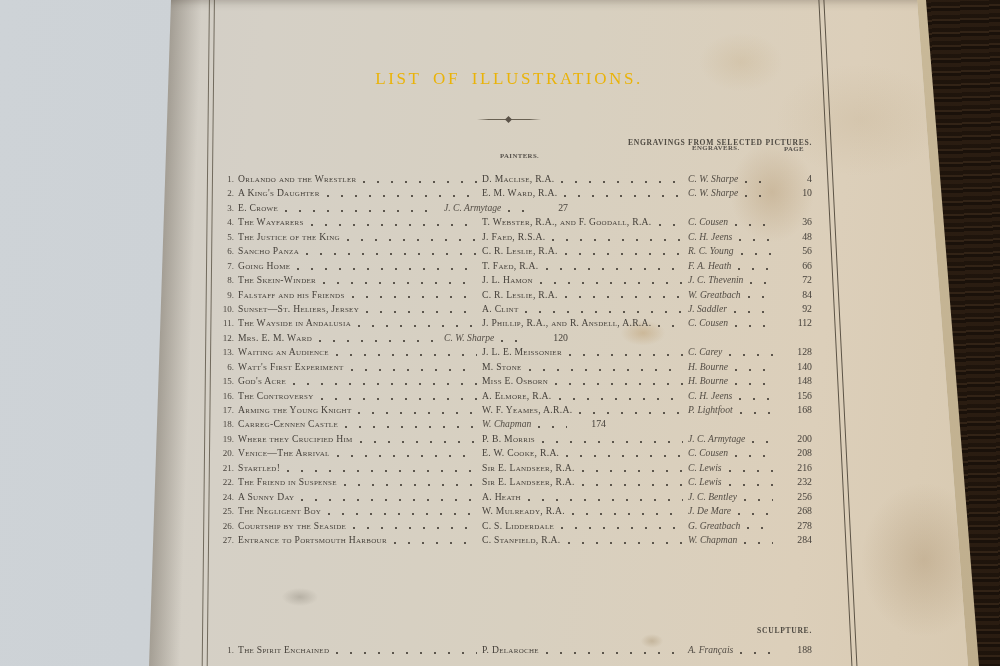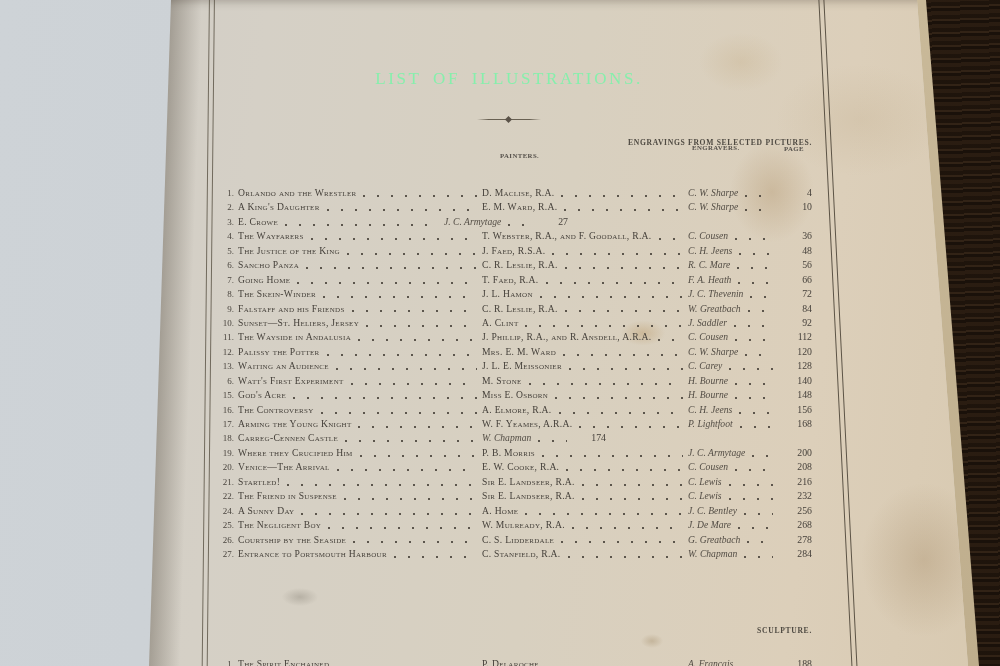--- a/index.html
+++ b/index.html
@@ -57,41 +57,41 @@
     transform-origin:top center;
   }
   .rule-left{left:209px;transform:rotate(0.62deg);}
   .rule-right{left:818px;border-color:rgba(74,66,54,0.88);transform:rotate(-2.84deg);}
 
   
   .ink{color:#46413a;}
   .page-title{
     position:absolute;left:206px;top:69px;width:606px;
     text-align:center;font-size:17px;letter-spacing:2.6px;word-spacing:5px;
-    color:#86efac;
+    color:#eab308;
   }
   .ornament{position:absolute;top:117px;left:477px;width:64px;height:6px;}
   .ornament .o-line{position:absolute;top:2px;left:0;right:0;height:1px;
     background:linear-gradient(90deg,transparent,rgba(92,84,70,0.9) 18%,rgba(92,84,70,0.9) 82%,transparent);}
   .ornament .o-diamond{position:absolute;left:29px;top:0;width:5px;height:5px;
     background:#5a5248;transform:rotate(45deg);}
   .mini-heading{
     position:absolute;left:206px;width:606px;text-align:right;
     font-size:7.6px;font-weight:bold;letter-spacing:0.7px;color:#4f4a42;
   }
   .col-head{
     position:absolute;font-size:6.8px;font-weight:bold;letter-spacing:0.4px;color:#55504a;
   }
   .rows{position:absolute;left:206px;width:606px;}
   .row{display:flex;align-items:baseline;height:14.45px;line-height:14.45px;white-space:nowrap;}
   .num{flex:0 0 28px;text-align:right;padding-right:4px;font-size:9px;color:#4a453f;}
   .cell{display:flex;align-items:baseline;min-width:0;}
   .title-cell{flex:0 0 244px;justify-content:space-between;}
   .painter-cell{flex:0 0 206px;}
-  .engraver-cell{flex:0 0 90px;margin-top:14px;}
+  .engraver-cell{flex:0 0 90px;}
   .sc{font-variant:small-caps;font-size:9.6px;letter-spacing:0.3px;color:#45403a;}
   .eng{font-style:italic;font-size:9.6px;color:#534d45;}
   .pageno{flex:0 0 34px;text-align:right;font-size:9.8px;color:#46413b;}
   .leader{
     flex:1 1 auto;align-self:flex-end;height:2px;min-width:0;
     margin:0 5px 3.5px 7px;
     background-image:radial-gradient(circle at 1px 1px, rgba(70,64,56,0.85) 0.9px, transparent 1.2px);
     background-size:14px 2px;background-repeat:repeat-x;
   }
 </style>
@@ -199,21 +199,21 @@
     <span class="num">6.</span>
     <span class="cell title-cell">
       <span class="sc">Sancho Panza</span>
       <span class="leader"></span>
     </span>
     <span class="cell painter-cell">
       <span class="sc">C. R. Leslie, R.A.</span>
       <span class="leader"></span>
     </span>
     <span class="cell engraver-cell">
-      <span class="eng">R. C. Mare</span>
+      <span class="eng">R. C. Young</span>
       <span class="leader"></span>
     </span>
     <span class="pageno">56</span>
   </div>
     <div class="row">
     <span class="num">7.</span>
     <span class="cell title-cell">
       <span class="sc">Going Home</span>
       <span class="leader"></span>
     </span>
@@ -286,24 +286,20 @@
       <span class="leader"></span>
     </span>
     <span class="cell engraver-cell">
       <span class="eng">C. Cousen</span>
       <span class="leader"></span>
     </span>
     <span class="pageno">112</span>
   </div>
     <div class="row">
     <span class="num">12.</span>
-    <span class="cell title-cell">
-      <span class="sc">Palissy the Potter</span>
-      <span class="leader"></span>
-    </span>
     <span class="cell painter-cell">
       <span class="sc">Mrs. E. M. Ward</span>
       <span class="leader"></span>
     </span>
     <span class="cell engraver-cell">
       <span class="eng">C. W. Sharpe</span>
       <span class="leader"></span>
     </span>
     <span class="pageno">120</span>
   </div>
@@ -463,21 +459,21 @@
     </span>
     <span class="pageno">232</span>
   </div>
     <div class="row">
     <span class="num">24.</span>
     <span class="cell title-cell">
       <span class="sc">A Sunny Day</span>
       <span class="leader"></span>
     </span>
     <span class="cell painter-cell">
-      <span class="sc">A. Home</span>
+      <span class="sc">A. Heath</span>
       <span class="leader"></span>
     </span>
     <span class="cell engraver-cell">
       <span class="eng">J. C. Bentley</span>
       <span class="leader"></span>
     </span>
     <span class="pageno">256</span>
   </div>
     <div class="row">
     <span class="num">25.</span>

